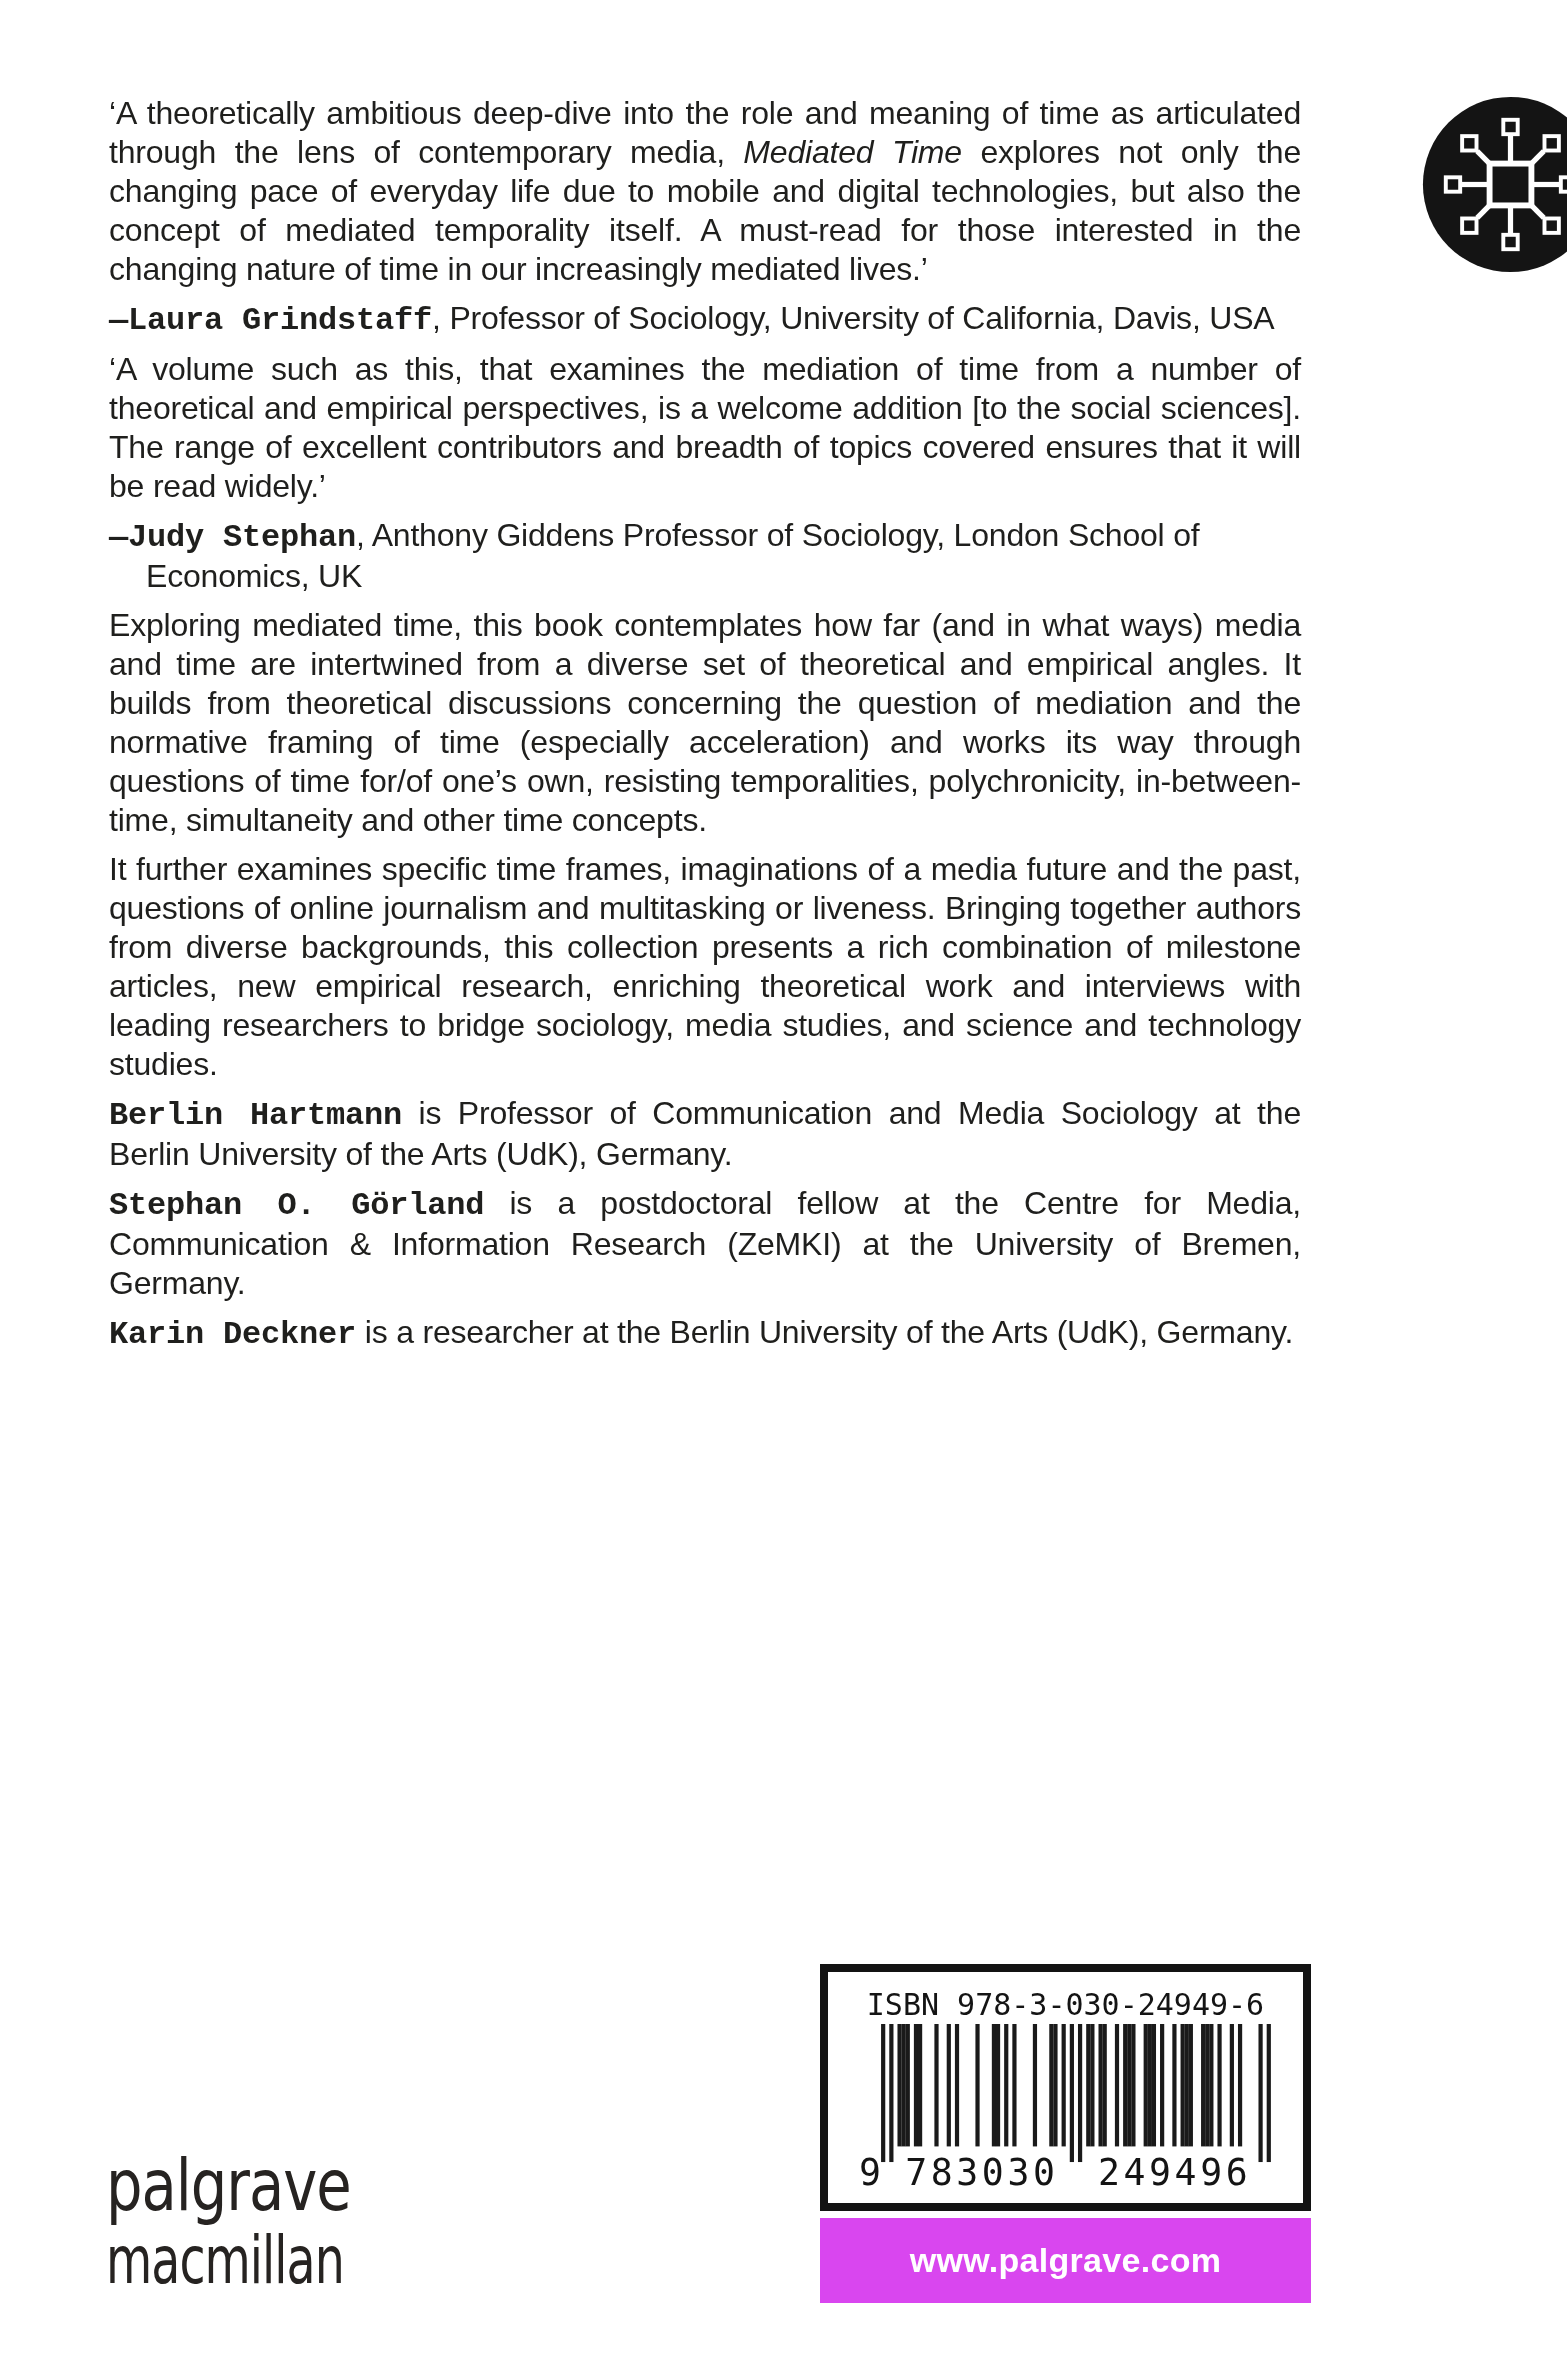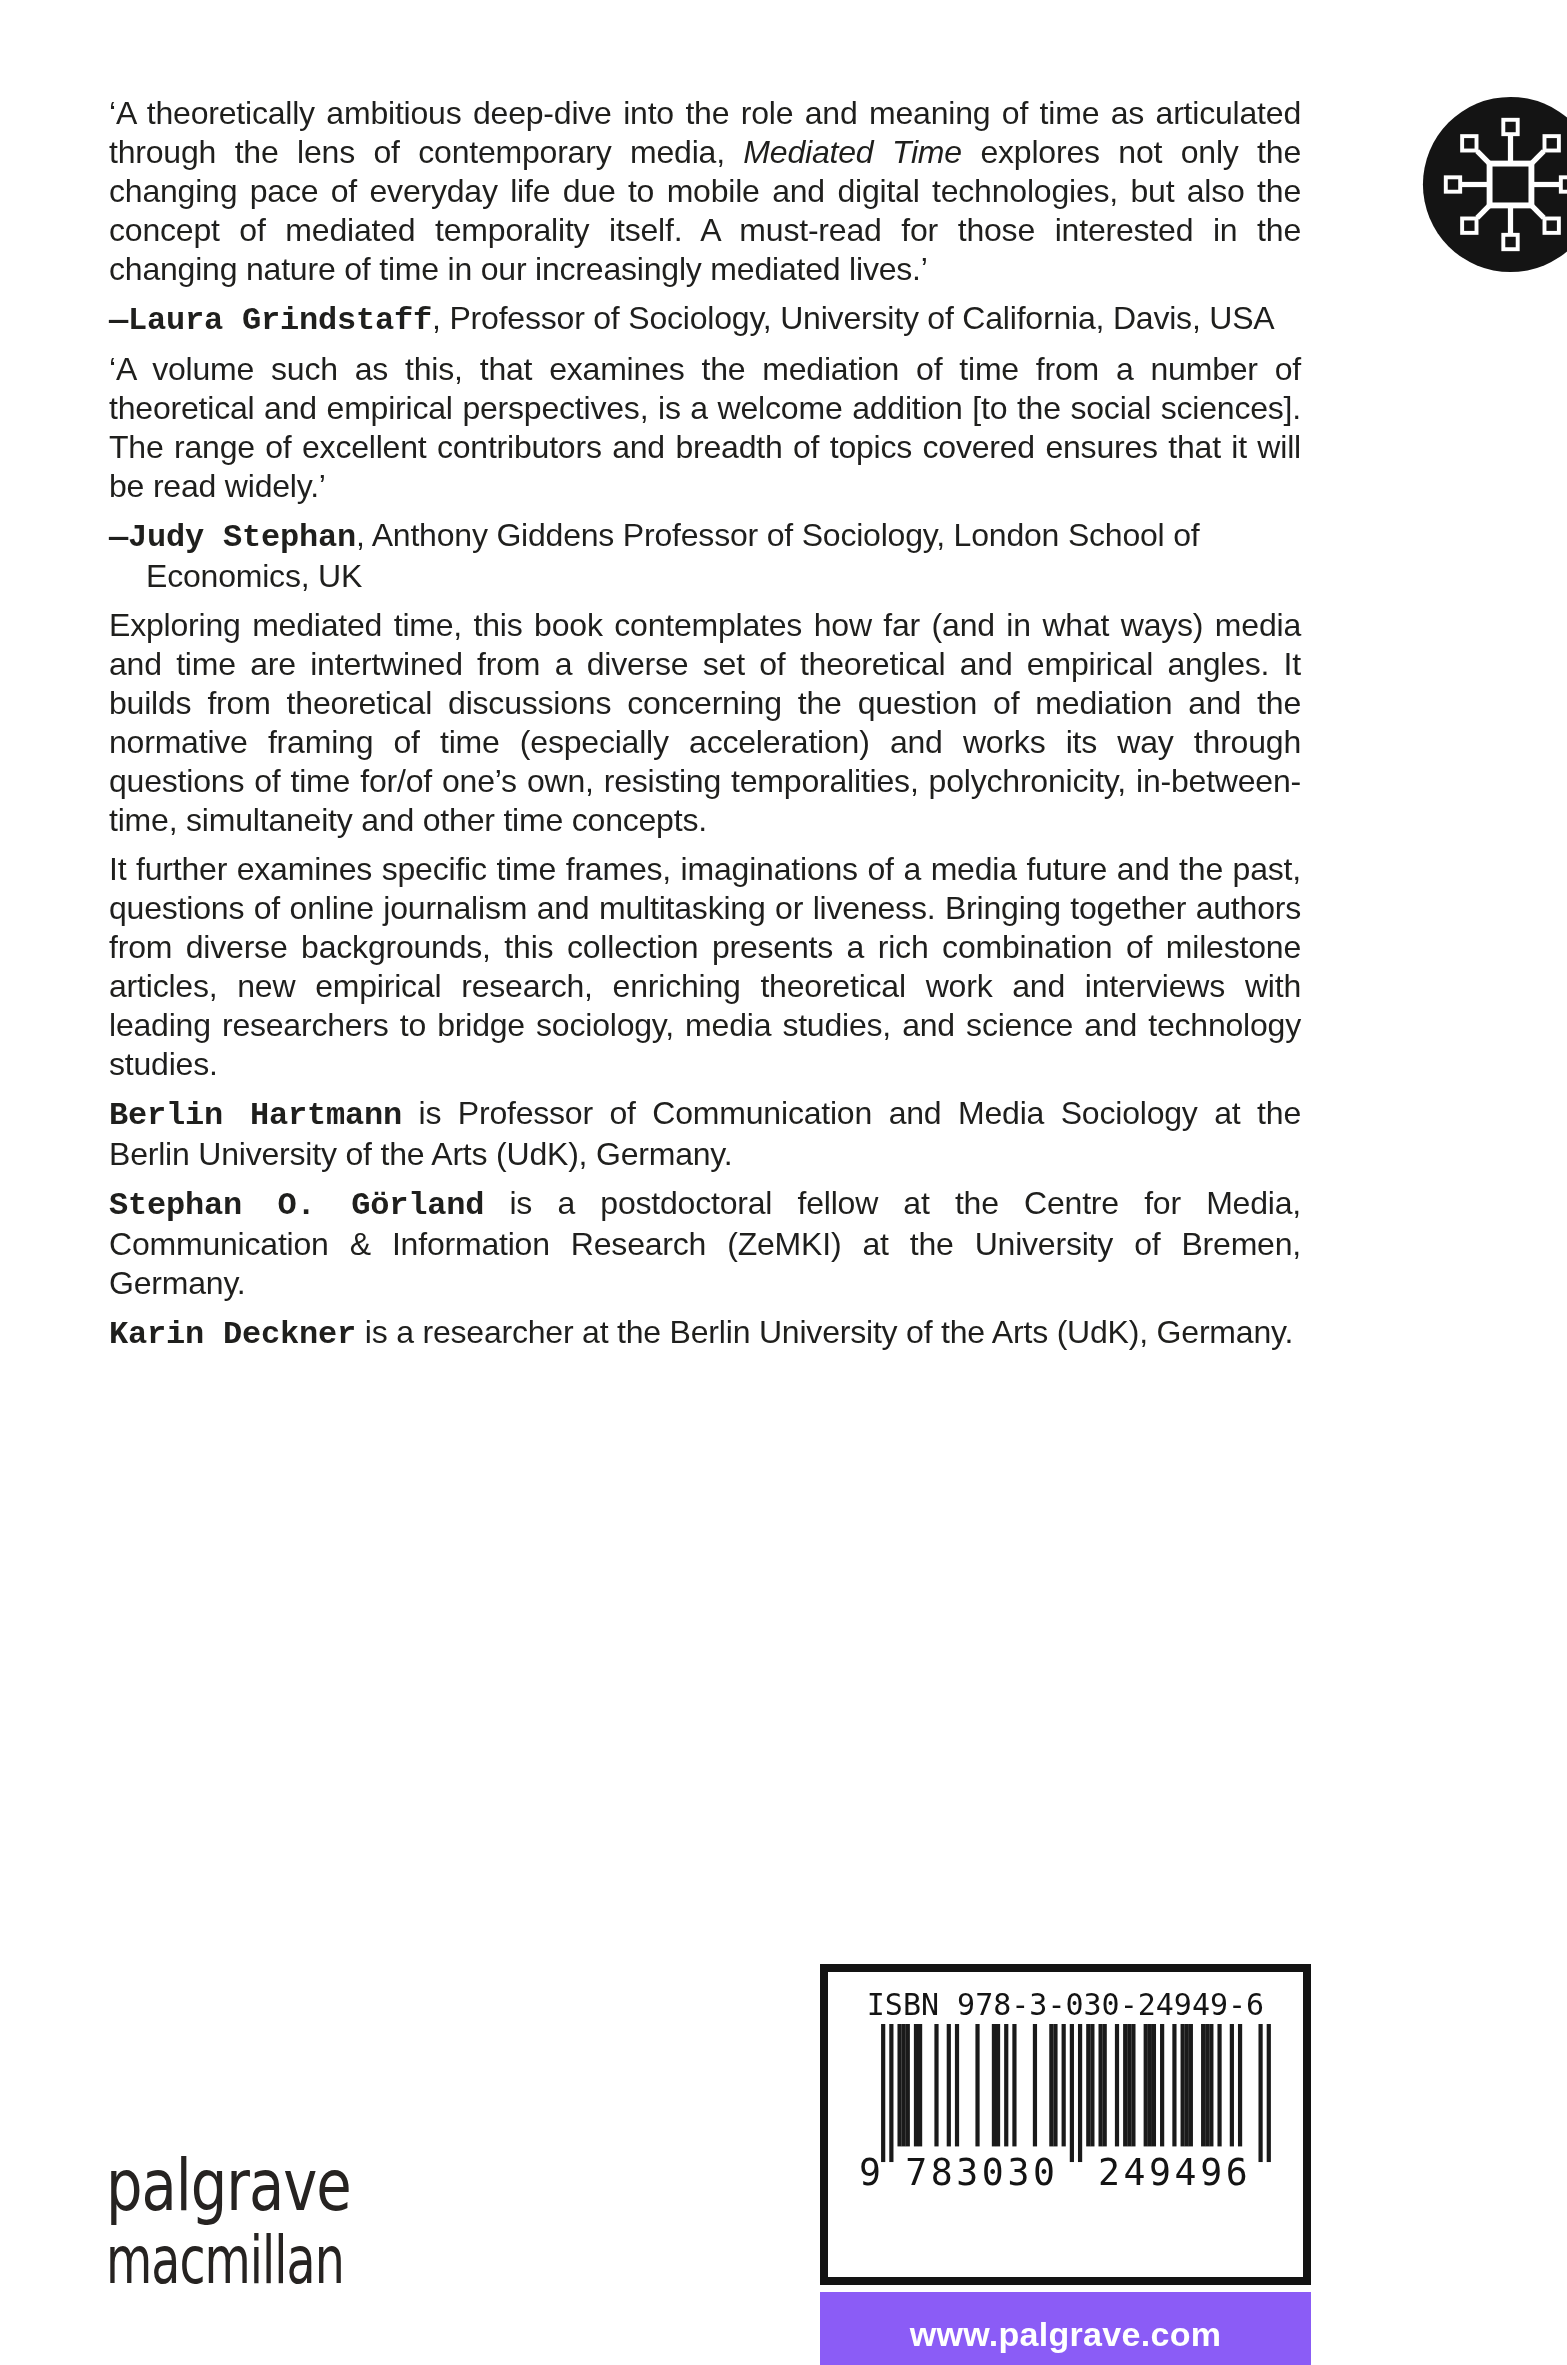--- a/index.html
+++ b/index.html
@@ -31,37 +31,37 @@
 
   
   .badge {
     position:absolute; left:1419px; top:93px;
     width:183px; height:183px;
   }
 
   
   .barcode-block { position:absolute; left:820px; top:1964px; width:491px; }
   .barcode-white {
-    box-sizing:border-box; height:321px;
+    box-sizing:border-box; height:247px;
     border:8.5px solid #131313; background:#ffffff;
     padding-top:15.7px; text-align:center;
   }
   .isbn-label {
     font-family:"DejaVu Sans Mono", monospace;
     font-size:30px; line-height:34px; color:#141414;
     white-space:nowrap;
   }
   .ean-svg { display:block; margin:2.6px auto 0 auto; width:418px; height:168px; }
   .ean-svg rect { fill:#1a1a1a; }
   .ean-svg text {
     font-family:"DejaVu Sans Mono", monospace;
     font-size:56px; fill:#141414;
   }
   .website-strip {
-    margin-top:6.5px; height:85px; background:#8b5cf6;
+    margin-top:6.5px; height:85px; background:#d946ef;
     display:flex; align-items:center; justify-content:center;
   }
   .website-strip span {
     color:#ffffff; font-size:34px; font-weight:bold;
     letter-spacing:0.3px;
   }
 
   
   .pub-line1, .pub-line2 {
     position:absolute; left:106px; color:#262321;

